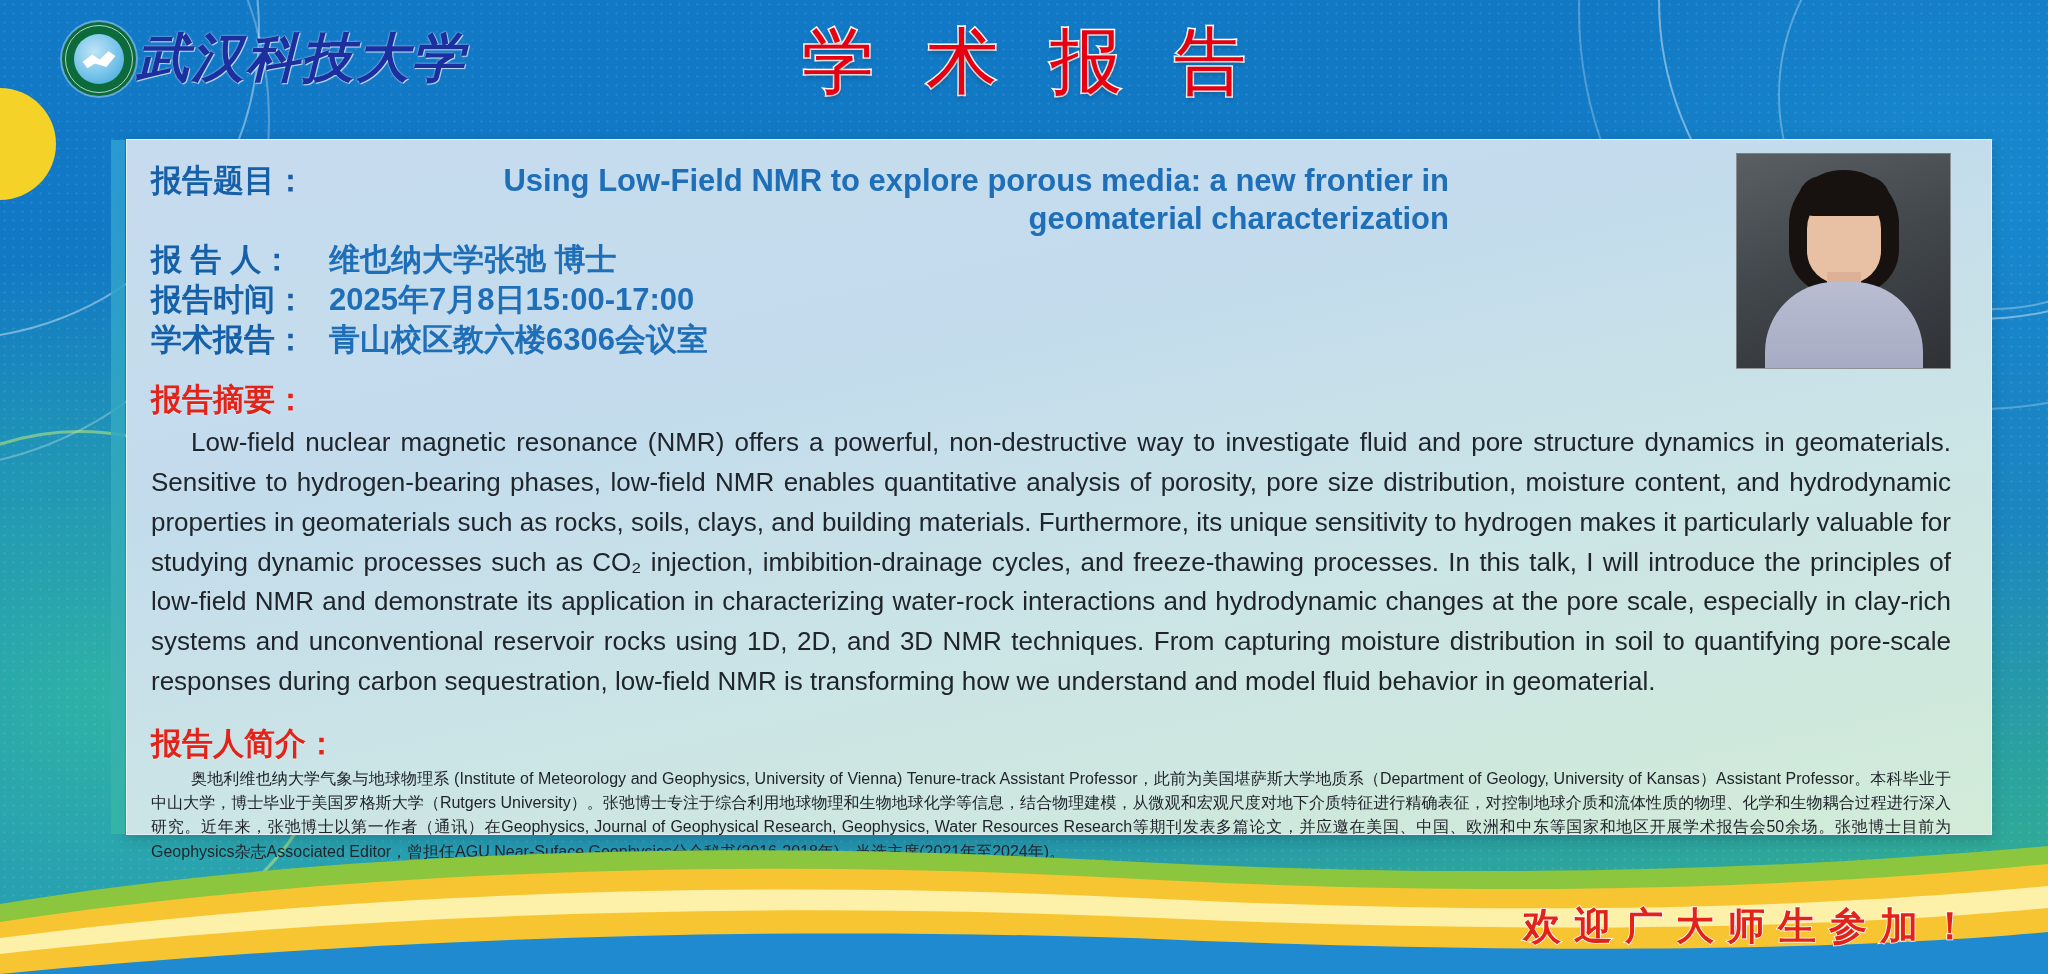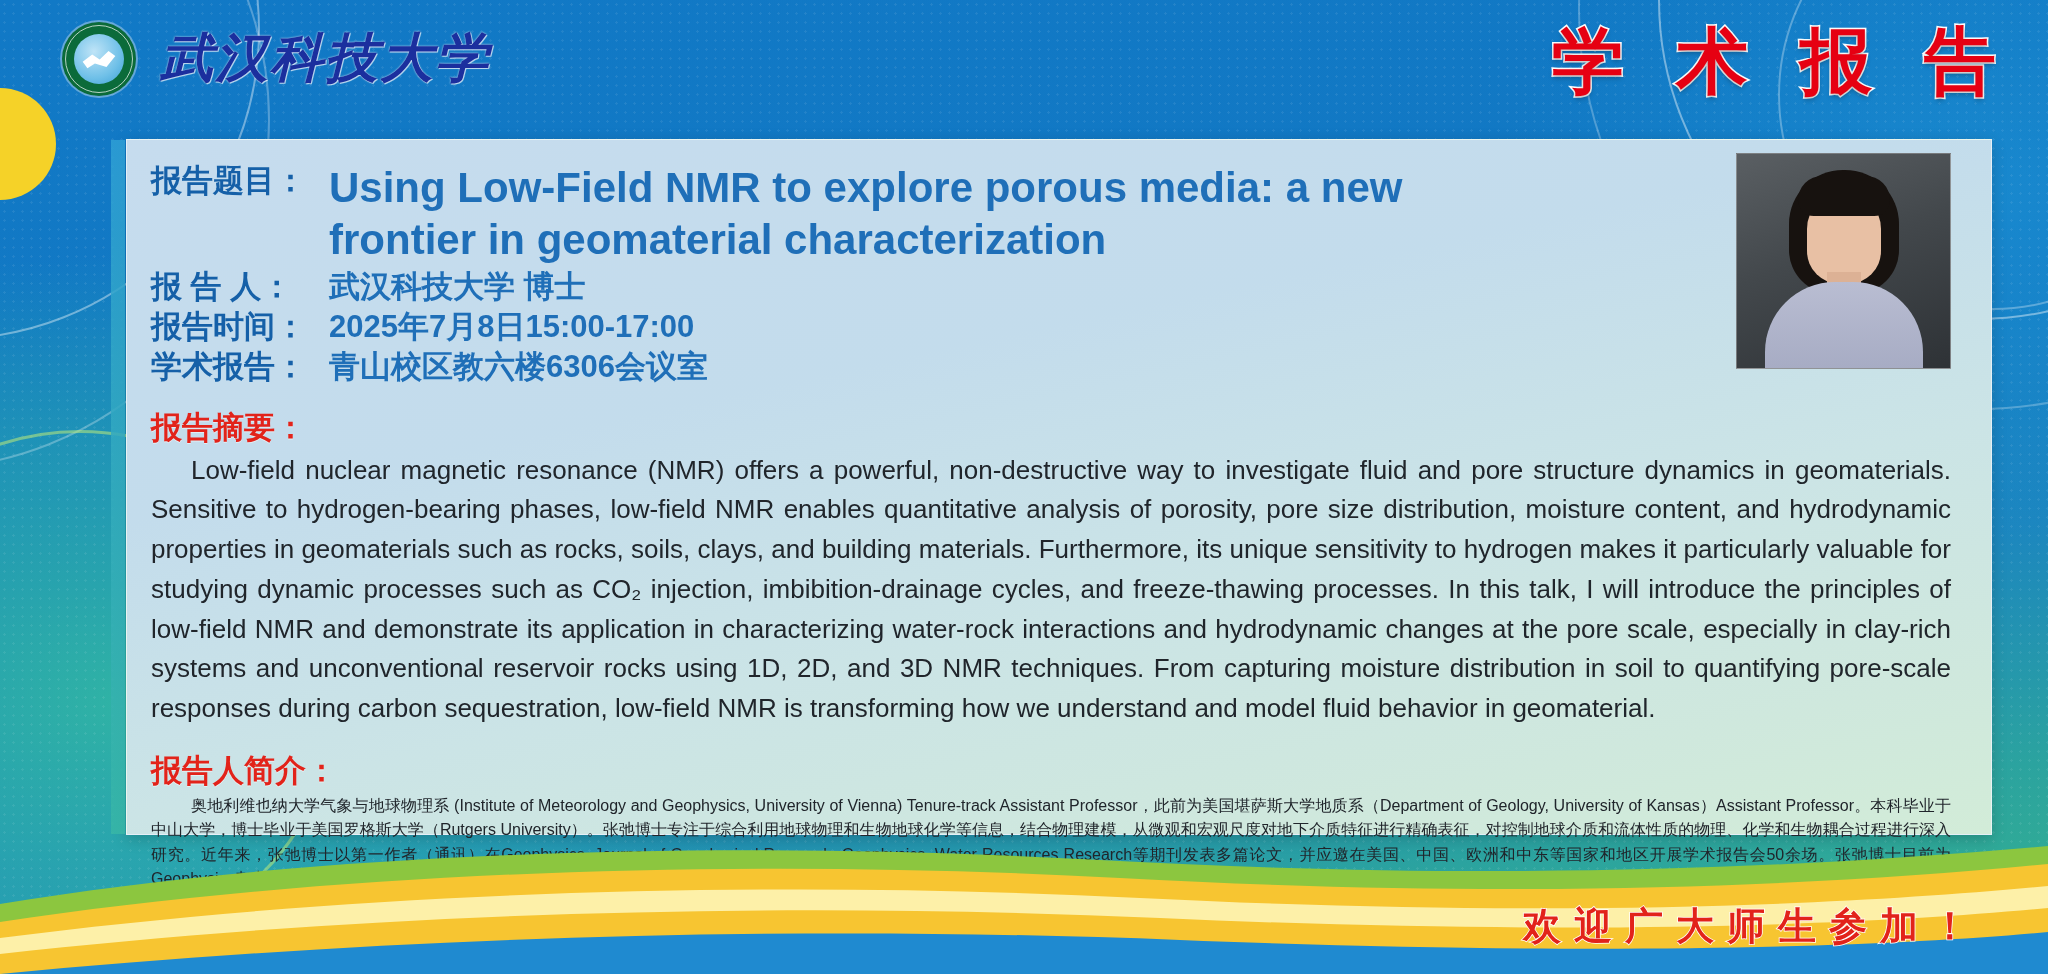--- a/index.html
+++ b/index.html
@@ -58,21 +58,21 @@
   }
 
   
   .header {
     position: absolute; left: 0; top: 0;
     width: 2048px; height: 128px;
     z-index: 6;
   }
   .logo-wrap {
     position: absolute; left: 62px; top: 22px;
-    display: flex; align-items: center; gap: 24px;
+    display: flex; align-items: center; gap: 0;
   }
   .logo-mark {
     position: relative;
     width: 74px; height: 74px;
     border-radius: 50%;
     background: #0b6b3a;
     display: flex; align-items: center; justify-content: center;
     box-shadow: 0 0 0 2px rgba(255,255,255,0.35);
   }
   .logo-mark .ring-text {
@@ -98,24 +98,24 @@
     font-weight: 700;
     font-style: italic;
     color: #1b2f9e;
     letter-spacing: 2px;
     text-shadow: 0 0 2px rgba(255,255,255,0.85), 1px 1px 0 rgba(255,255,255,0.6);
     white-space: nowrap;
   }
   .banner-title {
     position: absolute;
     left: 0; right: 0; top: 14px;
-    text-align: right;
+    text-align: center;
     font-family: "DejaVu Sans", sans-serif;
     font-size: 72px;
-    font-weight: 700;
+    font-weight: 400;
     color: #e60012;
     letter-spacing: 52px;
     text-indent: 52px;
     -webkit-text-stroke: 3px #ffffff;
     paint-order: stroke fill;
     text-shadow: 0 3px 5px rgba(0,0,0,0.25);
     white-space: nowrap;
   }
 
   
@@ -154,23 +154,24 @@
     letter-spacing: 0px;
     color: #1560a8;
     white-space: nowrap;
   }
   .info-value {
     font-size: 31px;
     color: #1f6fb8;
     white-space: pre-wrap;
   }
   .title-value {
-    font-size: 42px;
+    font-size: 31px;
     line-height: 1.24;
     max-width: 1120px;
+    text-align: right;
   }
 
   
   .sec-head {
     color: #e2231a;
     font-size: 31px;
     font-weight: 700;
     margin-top: 21px;
     margin-bottom: 2px;
     text-shadow: 0 1px 0 rgba(255,255,255,0.5);
@@ -297,21 +298,21 @@
 
   <div class="card">
 
     <div class="info-row">
       <div class="info-label">报告题目：</div>
       <div class="info-value title-value">Using Low-Field NMR to explore porous media: a new frontier in geomaterial characterization</div>
     </div>
 
     <div class="info-row">
       <div class="info-label">报 告 人：</div>
-      <div class="info-value">武汉科技大学 博士</div>
+      <div class="info-value">维也纳大学张弛 博士</div>
     </div>
 
     <div class="info-row">
       <div class="info-label">报告时间：</div>
       <div class="info-value">2025年7月8日15:00-17:00</div>
     </div>
 
     <div class="info-row">
       <div class="info-label">学术报告：</div>
       <div class="info-value">青山校区教六楼6306会议室</div>

